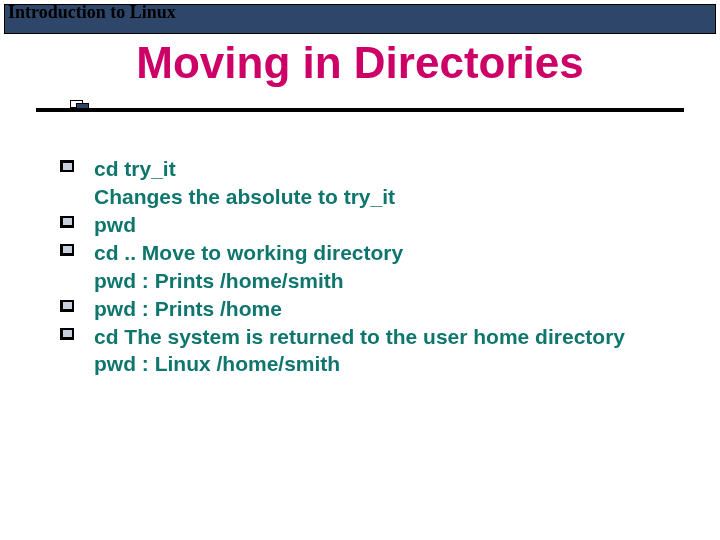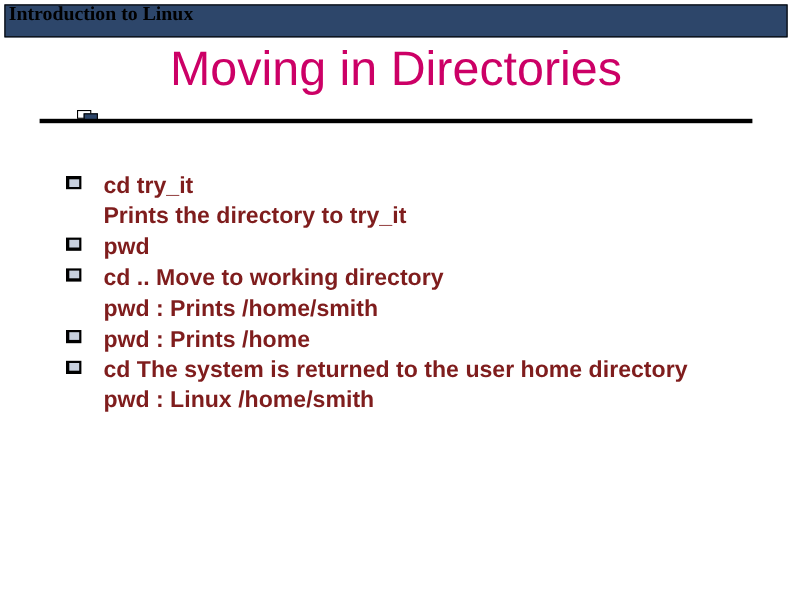--- a/index.html
+++ b/index.html
@@ -37,21 +37,21 @@
     color: #000;
   }
   .title {
     position: absolute;
     top: 38px;
     left: 0;
     right: 0;
     text-align: center;
     font-family: Arial, Helvetica, sans-serif;
     font-size: 44px;
-    font-weight: normal;
+    font-weight: bold;
     color: #cc0066;
   }
   .rule {
     position: absolute;
     top: 108px;
     left: 36px;
     right: 36px;
     height: 4px;
     background: #000;
   }
@@ -78,21 +78,21 @@
     border: 1.5px solid #000;
   }
   .body {
     position: absolute;
     top: 155px;
     left: 60px;
     right: 50px;
     font-family: Arial, Helvetica, sans-serif;
     font-size: 21px;
     font-weight: bold;
-    color: #7f1d1d;
+    color: #0f766e;
     line-height: 1.33;
   }
   .item {
     position: relative;
     padding-left: 34px;
     margin-bottom: 0;
   }
   .bullet {
     position: absolute;
     left: 0;
@@ -133,21 +133,21 @@
     <div class="box-a"></div>
     <div class="box-b"></div>
   </div>
   <div class="rule"></div>
 
   <div class="body">
 
     <div class="item">
       <span class="bullet"></span>
       <div>cd try_it</div>
-      <div>Prints the directory to try_it</div>
+      <div>Changes the absolute to try_it</div>
     </div>
 
     <div class="item">
       <span class="bullet"></span>
       <div>pwd</div>
     </div>
 
     <div class="item">
       <span class="bullet"></span>
       <div>cd .. Move to working directory</div>

